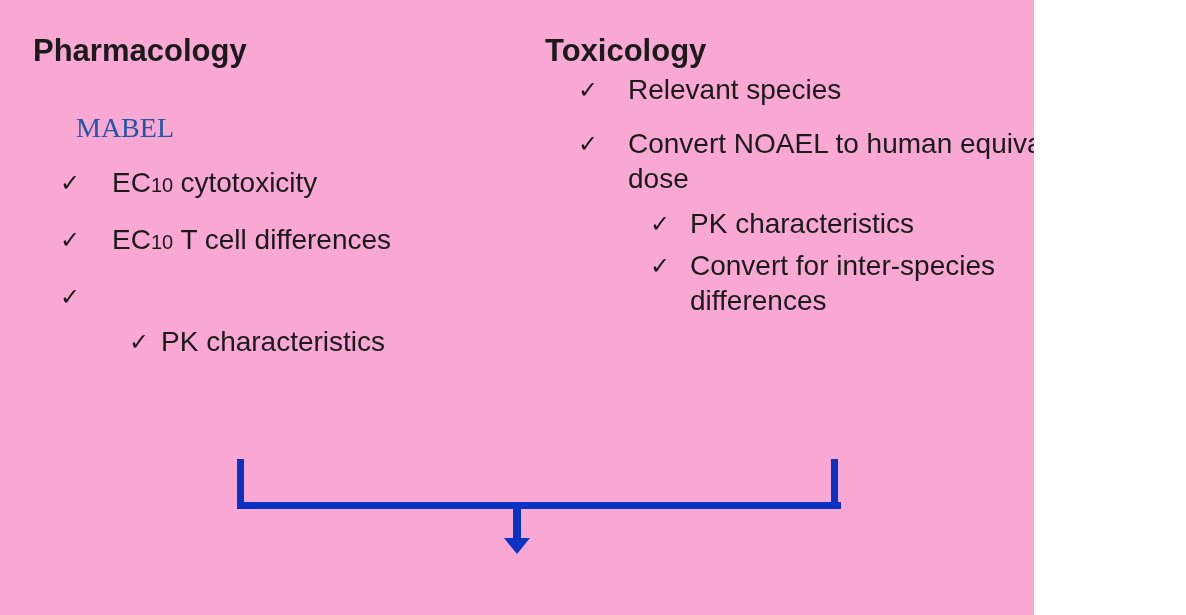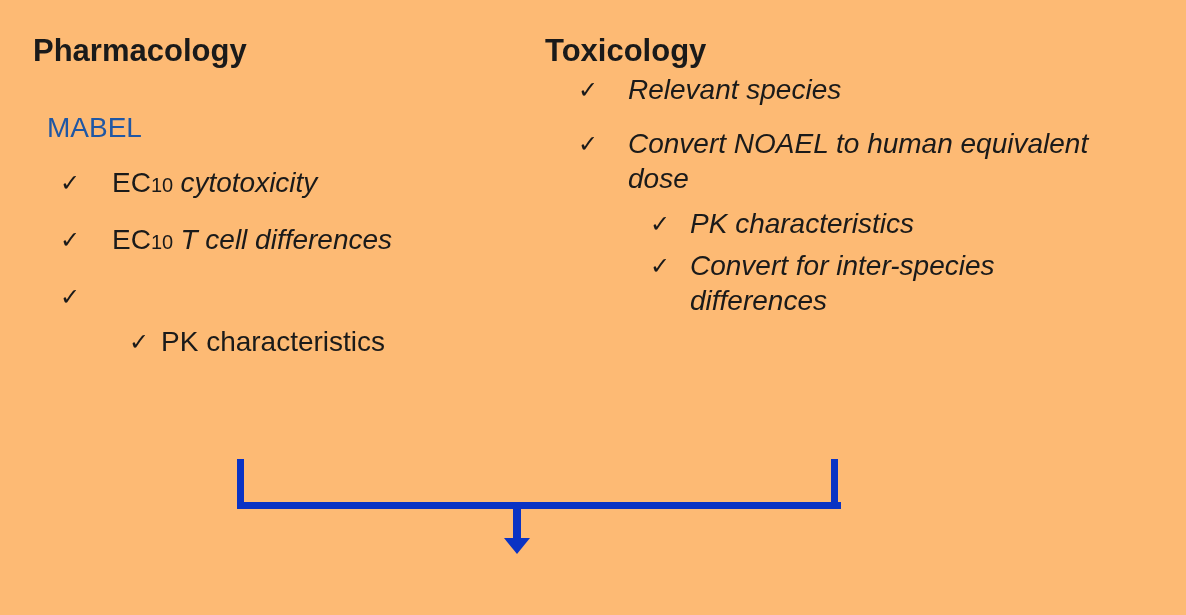--- a/index.html
+++ b/index.html
@@ -4,69 +4,70 @@
 <style>
   :root {
     --label-blue: #1f57a4;
     --bracket-blue: #0a33c4;
     --text-black: #1a1a1a;
   }
   * { box-sizing: border-box; }
   html, body { margin: 0; padding: 0; background: #ffffff; }
   #slide {
     position: relative;
-    width: 1186px;
+    width: 1034px;
     height: 615px;
-    background: #fdba74;
+    background: #f9a8d4;
     font-family: "Liberation Sans", sans-serif;
     color: var(--text-black);
     overflow: hidden;
   }
   .col { position: absolute; top: 30px; }
   .col-left  { left: 33px;  width: 485px; }
   .col-right { left: 545px; width: 641px; }
 
   .col h2 {
     margin: 0;
     font-size: 31px;
     line-height: 42px;
     font-weight: 700;
     color: var(--text-black);
   }
   .sublabel {
-    margin: 38px 0 19px 14px;
+    margin: 38px 0 19px 43px;
     font-size: 28px;
     line-height: 36px;
     color: var(--label-blue);
+    font-family: Liberation Serif, serif;
   }
   .bullet {
     display: flex;
     align-items: flex-start;
     margin: 0 0 19px 0;
     font-size: 28px;
     line-height: 35px;
   }
   .bullet .check {
     flex: 0 0 79px;
     padding-left: 27px;
     font-size: 24px;
     line-height: 35px;
     color: var(--text-black);
   }
   .col-right .bullet .check { flex-basis: 83px; padding-left: 33px; }
-  .col-right .bullet .text  { max-width: 515px; font-style: italic; }
+  .col-right .bullet .text  { max-width: 515px; }
 
   .bullet.sub { margin-left: 96px; margin-top: -9px; margin-bottom: 16px; }
   .bullet.sub .check { flex: 0 0 32px; padding-left: 0; }
   .col-right .bullet.sub { margin-left: 105px; }
   .col-right .bullet.sub .check { flex: 0 0 40px; padding-left: 0; }
   .col-right .bullet.sub .text { max-width: 400px; }
 
   .subnum { font-size: 20px; }
-  .rest   { margin-left: 0.26em; font-style: italic; }
+  .rest   { margin-left: 0.26em; }
 
   .bracket-part { position: absolute; background: var(--bracket-blue); }
   #bracket-left  { left: 237px; top: 459px; width: 7px;  height: 50px; }
   #bracket-right { left: 831px; top: 459px; width: 7px;  height: 50px; }
   #bracket-bar   { left: 237px; top: 502px; width: 604px; height: 7px; }
   #arrow-stem    { left: 513px; top: 509px; width: 8px;  height: 30px; }
   #arrow-head {
     position: absolute;
     left: 504px; top: 538px;
     width: 0; height: 0;

